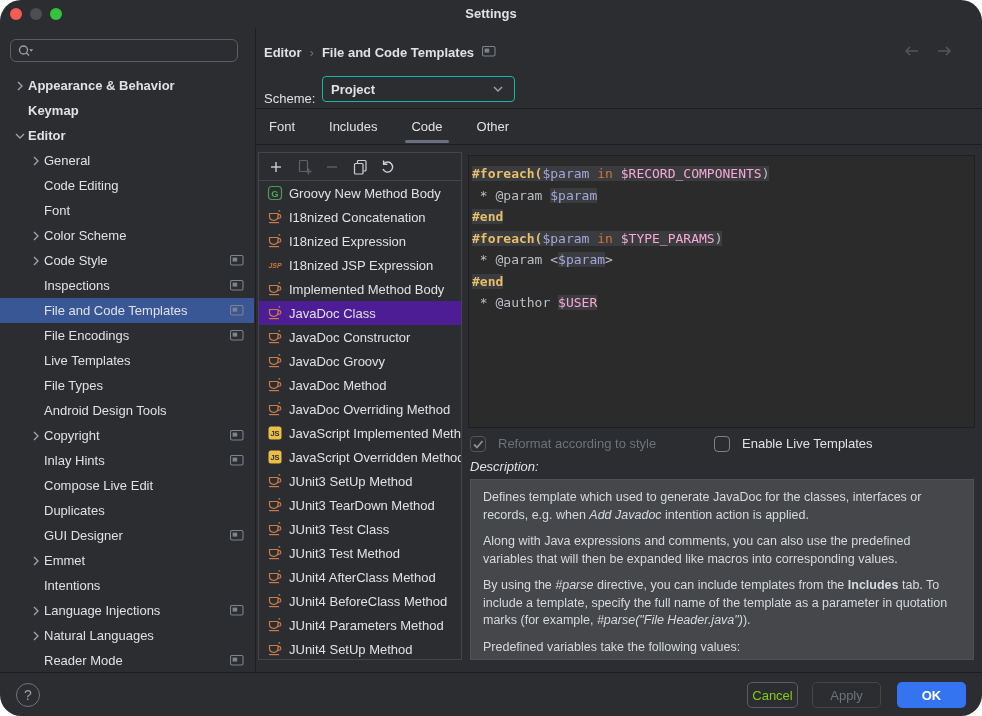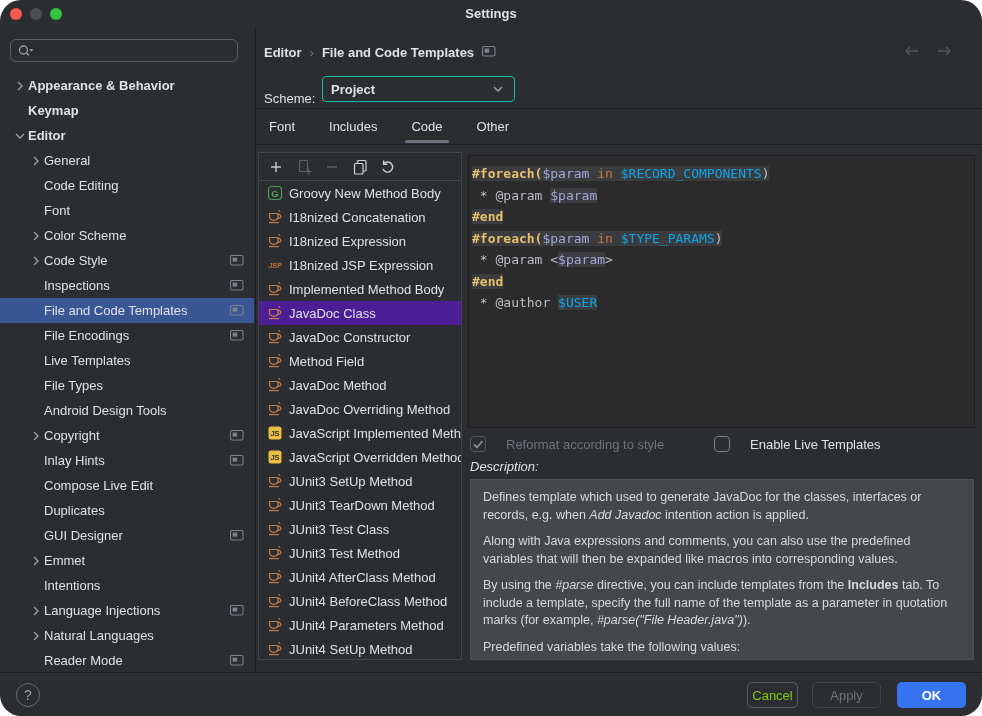--- a/index.html
+++ b/index.html
@@ -53,26 +53,26 @@
   .tpl-row{display:flex;align-items:center;height:24px;padding-left:8px;white-space:nowrap;overflow:hidden;}
   .tpl-row.selected{background:#4c1d95;}
   .tpl-row .ticon{flex:0 0 16px;width:16px;height:16px;margin-right:6px;display:flex;align-items:center;justify-content:center;}
   
   .editor{position:absolute;left:212px;top:127px;right:7px;height:273px;background:#2B2B2B;border:1px solid #1E1F22;
     padding:7px 0 0 3px;font-family:"DejaVu Sans Mono",monospace;font-size:13px;line-height:21.5px;overflow:hidden;cursor:text;}
   .code-line{white-space:pre;}
   .tok{color:#BCBEC4;}
   .tok.dir{color:#E8BF6A;font-weight:bold;}
   .tok.var{color:#A5A7D9;}
-  .tok.gvar{color:#0ea5e9;margin-top:7px;}
+  .tok.gvar{color:#f9a8d4;margin-top:7px;}
   .tok.kw{color:#CC7832;}
   .tok.chip{background:#3A3C3F;}
   
   .options{position:absolute;left:214px;top:408px;right:8px;height:22px;}
-  .opt{position:absolute;display:flex;align-items:center;gap:20px;cursor:default;}
+  .opt{position:absolute;display:flex;align-items:flex-start;gap:12px;cursor:default;}
   .opt .box{width:16px;height:16px;border-radius:4px;border:1px solid #7E8288;display:flex;align-items:center;justify-content:center;}
   .opt.disabled{color:#6F737A;}
   .opt.disabled .box{border-color:#54565B;}
   
   .desc-label{position:absolute;left:214px;top:431px;font-style:italic;}
   .desc-box{position:absolute;left:214px;top:451px;right:8px;height:181px;background:#45474A;border:1px solid #4E5157;
     padding:9px 12px;color:#D6D9DD;font-size:12.5px;line-height:17.5px;overflow:hidden;}
   .desc-box p{margin:0 0 9px 0;}
   .desc-box .it{font-style:italic;}
   .desc-box .bd{font-weight:bold;}
@@ -457,21 +457,21 @@
           </div>
           <div class="tpl-row">
             <span class="ticon">
               <svg width="16" height="16" viewBox="0 0 16 16" style="display:block">
                 <path d="M2.5 4.5 H11 V7.6 Q11 11.3 6.75 11.3 Q2.5 11.3 2.5 7.6 Z" fill="none" stroke="#C77D48" stroke-width="1.2"></path>
                 <path d="M11 5.6 h1.1 a1.8 1.8 0 0 1 0 3.6 H11" fill="none" stroke="#C77D48" stroke-width="1.2"></path>
                 <line x1="2" y1="13.6" x2="12" y2="13.6" stroke="#C77D48" stroke-width="1.2"></line>
                 <line x1="11.6" y1="1.2" x2="13" y2="2.6" stroke="#C77D48" stroke-width="1.2"></line>
               </svg>
             </span>
-            <span>Method Field</span>
+            <span>JavaDoc Groovy</span>
           </div>
           <div class="tpl-row">
             <span class="ticon">
               <svg width="16" height="16" viewBox="0 0 16 16" style="display:block">
                 <path d="M2.5 4.5 H11 V7.6 Q11 11.3 6.75 11.3 Q2.5 11.3 2.5 7.6 Z" fill="none" stroke="#C77D48" stroke-width="1.2"></path>
                 <path d="M11 5.6 h1.1 a1.8 1.8 0 0 1 0 3.6 H11" fill="none" stroke="#C77D48" stroke-width="1.2"></path>
                 <line x1="2" y1="13.6" x2="12" y2="13.6" stroke="#C77D48" stroke-width="1.2"></line>
                 <line x1="11.6" y1="1.2" x2="13" y2="2.6" stroke="#C77D48" stroke-width="1.2"></line>
               </svg>
             </span>

